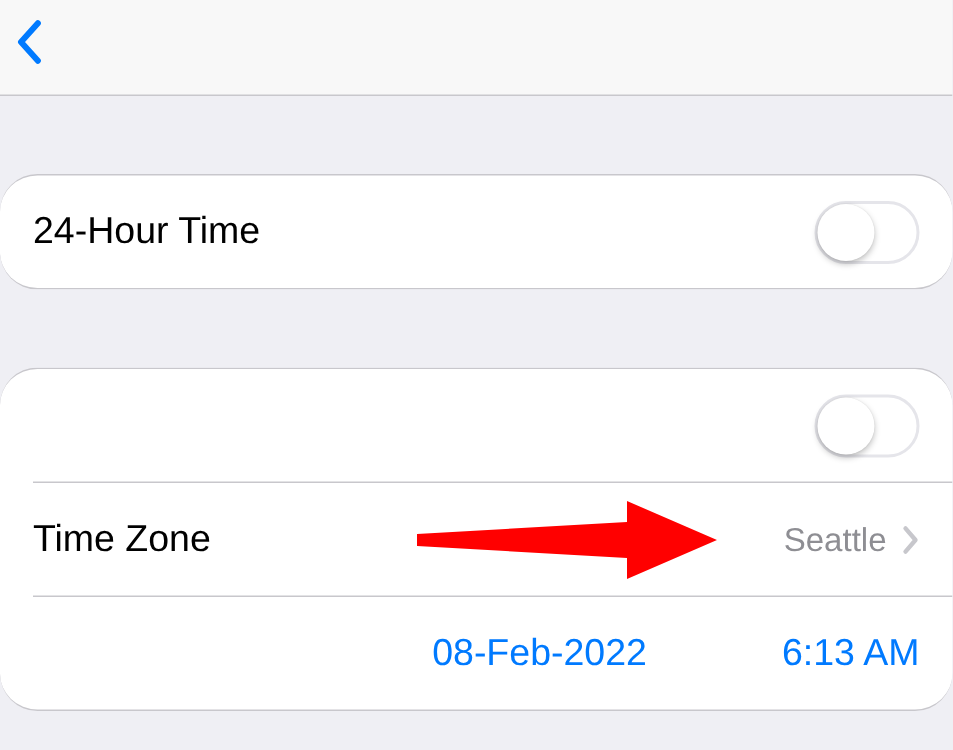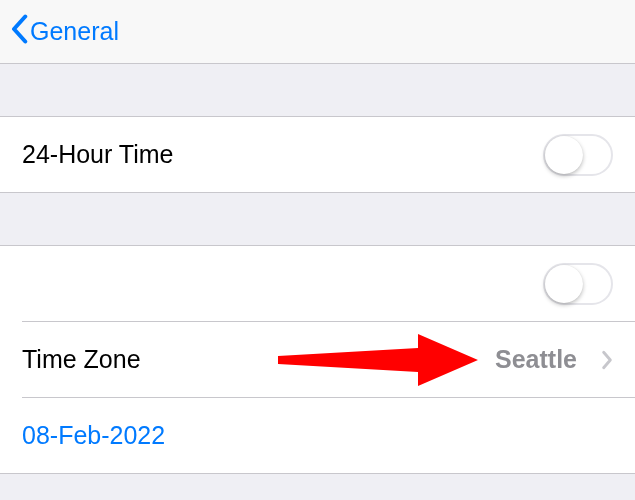--- a/index.html
+++ b/index.html
@@ -34,39 +34,39 @@
     text-align: center;
     font-size: 25px;
     font-weight: 600;
     pointer-events: none;
   }
   .spacer { height: 52px; }
   .group {
     background: #fff;
     border-top: 1px solid #c8c7cc;
     border-bottom: 1px solid #c8c7cc;
+    border-radius: 25px;
   }
   .row {
     display: flex;
     align-items: center;
     min-height: 75px;
     padding: 0 22px;
     position: relative;
   }
   .row .label {
     font-size: 25px;
     color: #000;
     flex: 0 0 auto;
   }
   .row .fill { flex: 1 1 auto; }
   .row .value {
-    font-size: 25px;
+    font-size: 22px;
     color: #8e8e93;
-    margin-right: 24px;
-    font-weight: bold;
+    margin-right: 10px;
   }
   .row .chevron svg { display: block; }
   .sep {
     height: 1px;
     background: #c8c7cc;
     margin-left: 22px;
   }
   .switch {
     width: 70px;
     height: 42px;
@@ -82,21 +82,21 @@
     width: 38px; height: 38px;
     background: #fff;
     border-radius: 50%;
     box-shadow: 0 2px 4px rgba(0,0,0,0.25), 0 0 1px rgba(0,0,0,0.1);
   }
   .dt-row {
     display: flex;
     align-items: center;
     min-height: 75px;
     padding: 0 22px;
-    justify-content: flex-start;
+    justify-content: flex-end;
     gap: 90px;
   }
   .dt-row span {
     font-size: 25px;
     color: #007aff;
   }
   .arrow {
     position: absolute;
     pointer-events: none;
   }
@@ -104,21 +104,20 @@
 </head>
 <body>
 
 <div class="nav">
   <div class="back">
     <span>
       <svg width="18" height="30" viewBox="0 0 14 24">
         <polyline points="12,2 3,12 12,22" fill="none" stroke="#007aff" stroke-width="3.2" stroke-linecap="round" stroke-linejoin="round"></polyline>
       </svg>
     </span>
-    <span>General</span>
   </div>
 </div>
 
 <div class="spacer"></div>
 
 <div class="group">
   <div class="row">
     <span class="label">24-Hour Time</span>
     <span class="fill"></span>
     <div class="switch">
@@ -146,14 +145,15 @@
         <polyline points="2,2 8,9 2,16" fill="none" stroke="#c7c7cc" stroke-width="2.6" stroke-linecap="round" stroke-linejoin="round"></polyline>
       </svg>
     </span>
     <svg class="arrow" style="left:278px; top:50%; transform:translateY(-50%);" width="200" height="64" viewBox="0 0 200 64">
       <polygon points="0,28 140,20 140,6 200,32 140,58 140,44 0,36" fill="#ff0000"></polygon>
     </svg>
   </div>
   <div class="sep"></div>
   <div class="dt-row">
     <span style="cursor:pointer;">08-Feb-2022</span>
+    <span style="cursor:pointer;">6:13 AM</span>
   </div>
 </div>
 
 </body></html>

